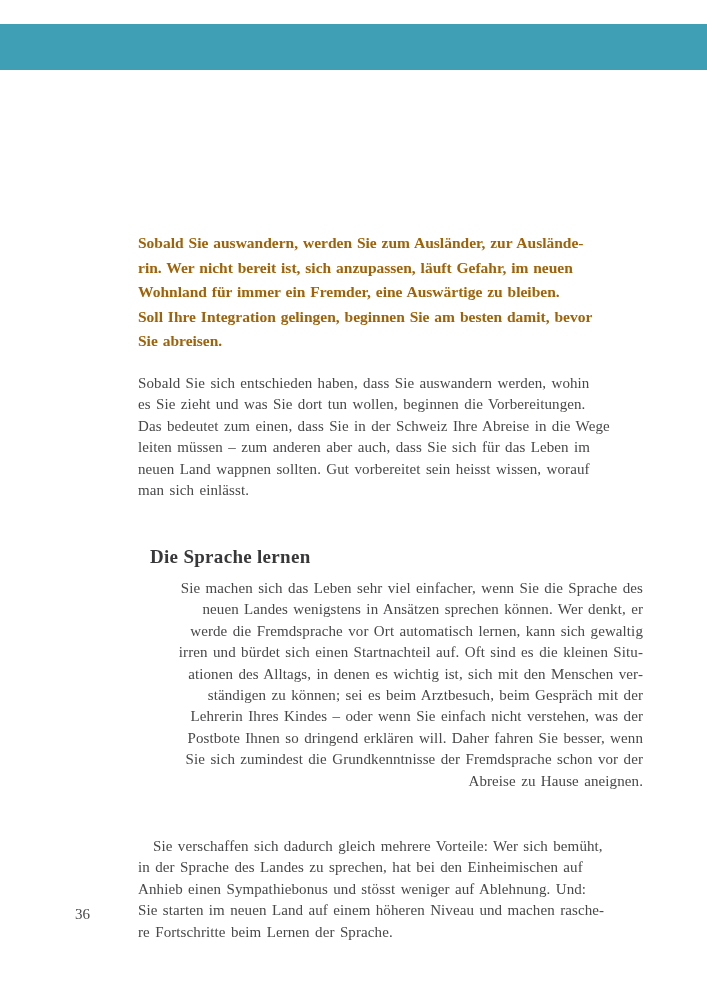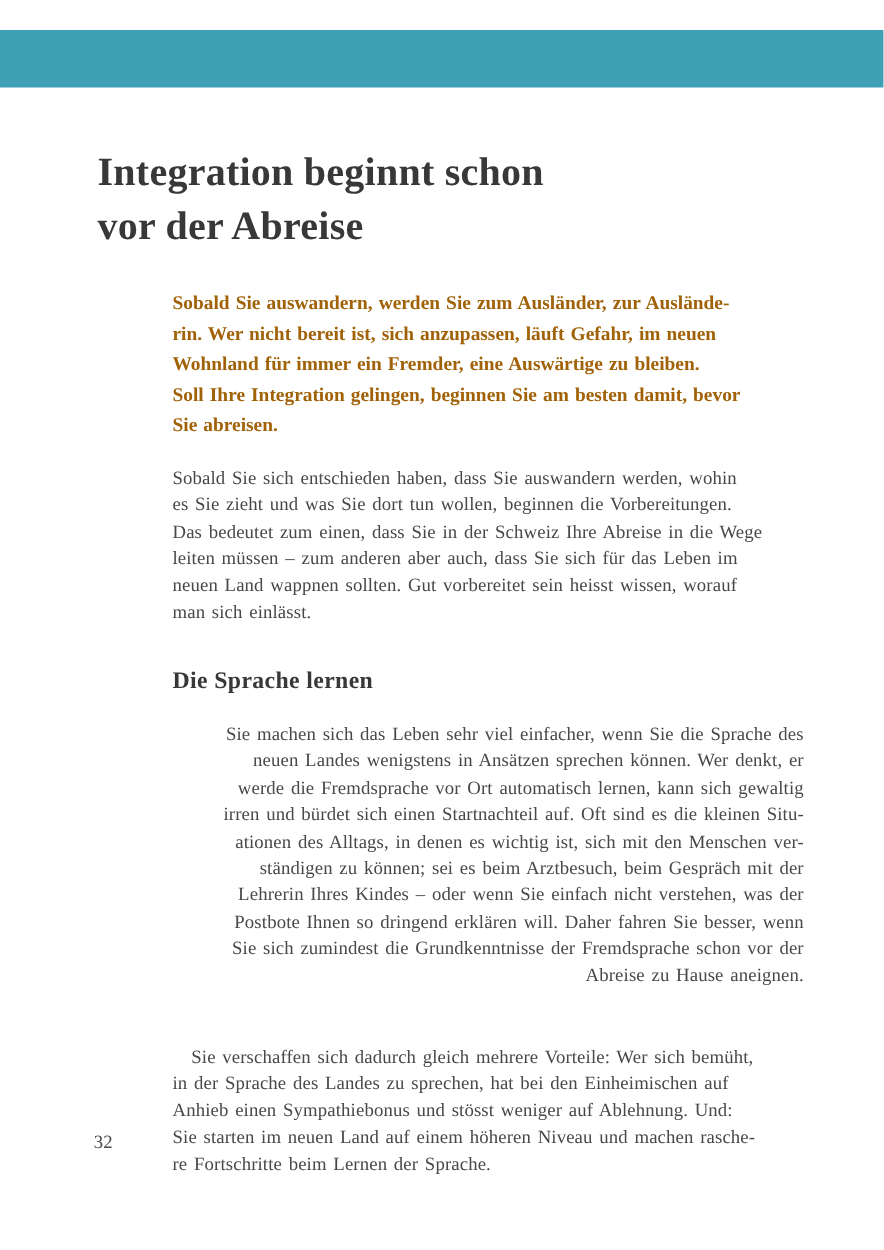--- a/index.html
+++ b/index.html
@@ -53,43 +53,41 @@
     word-spacing: 1.5px;
     letter-spacing: 0.1px;
   }
   .p1 { top: 373px; }
   .p2 { top: 578px; text-align: right; }
   .p3 { top: 796px; text-indent: 15px; margin-top: 40px; }
   .heading {
     position: absolute;
     left: 138px;
     top: 534px;
-    margin: 0;
+    margin: 12px;
     font-size: 19px;
     font-weight: bold;
     color: #38383a;
     letter-spacing: 0.3px;
   }
   .pagenum {
     position: absolute;
     left: 75px;
     top: 906px;
     font-size: 15px;
     color: #4a4a4c;
   }
 </style>
 </head>
 <body>
 
 <div class="page">
 
   <div class="band" data-bind-style="background:band.color" style="background: rgb(63, 159, 181);"></div>
 
-  <h1 class="title" data-bind="title.lines">Integration beginnt schon
-vor der Abreise</h1>
 
   <div class="lead" data-bind="lead.lines">Sobald Sie auswandern, werden Sie zum Ausländer, zur Auslände-
 rin. Wer nicht bereit ist, sich anzupassen, läuft Gefahr, im neuen
 Wohnland für immer ein Fremder, eine Auswärtige zu bleiben.
 Soll Ihre Integration gelingen, beginnen Sie am besten damit, bevor
 Sie abreisen.</div>
 
   <div class="para p1" data-bind="intro.lines">Sobald Sie sich entschieden haben, dass Sie auswandern werden, wohin
 es Sie zieht und was Sie dort tun wollen, beginnen die Vorbereitungen.
 Das bedeutet zum einen, dass Sie in der Schweiz Ihre Abreise in die Wege
@@ -109,15 +107,15 @@
 Postbote Ihnen so dringend erklären will. Daher fahren Sie besser, wenn
 Sie sich zumindest die Grundkenntnisse der Fremdsprache schon vor der
 Abreise zu Hause aneignen.</div>
 
   <div class="para p3" data-bind="section.paragraphs.1.lines">Sie verschaffen sich dadurch gleich mehrere Vorteile: Wer sich bemüht,
 in der Sprache des Landes zu sprechen, hat bei den Einheimischen auf
 Anhieb einen Sympathiebonus und stösst weniger auf Ablehnung. Und:
 Sie starten im neuen Land auf einem höheren Niveau und machen rasche-
 re Fortschritte beim Lernen der Sprache.</div>
 
-  <div class="pagenum" data-bind="footer.page_number">32</div>
+  <div class="pagenum" data-bind="footer.page_number">36</div>
 
 </div>
 
 </body></html>

